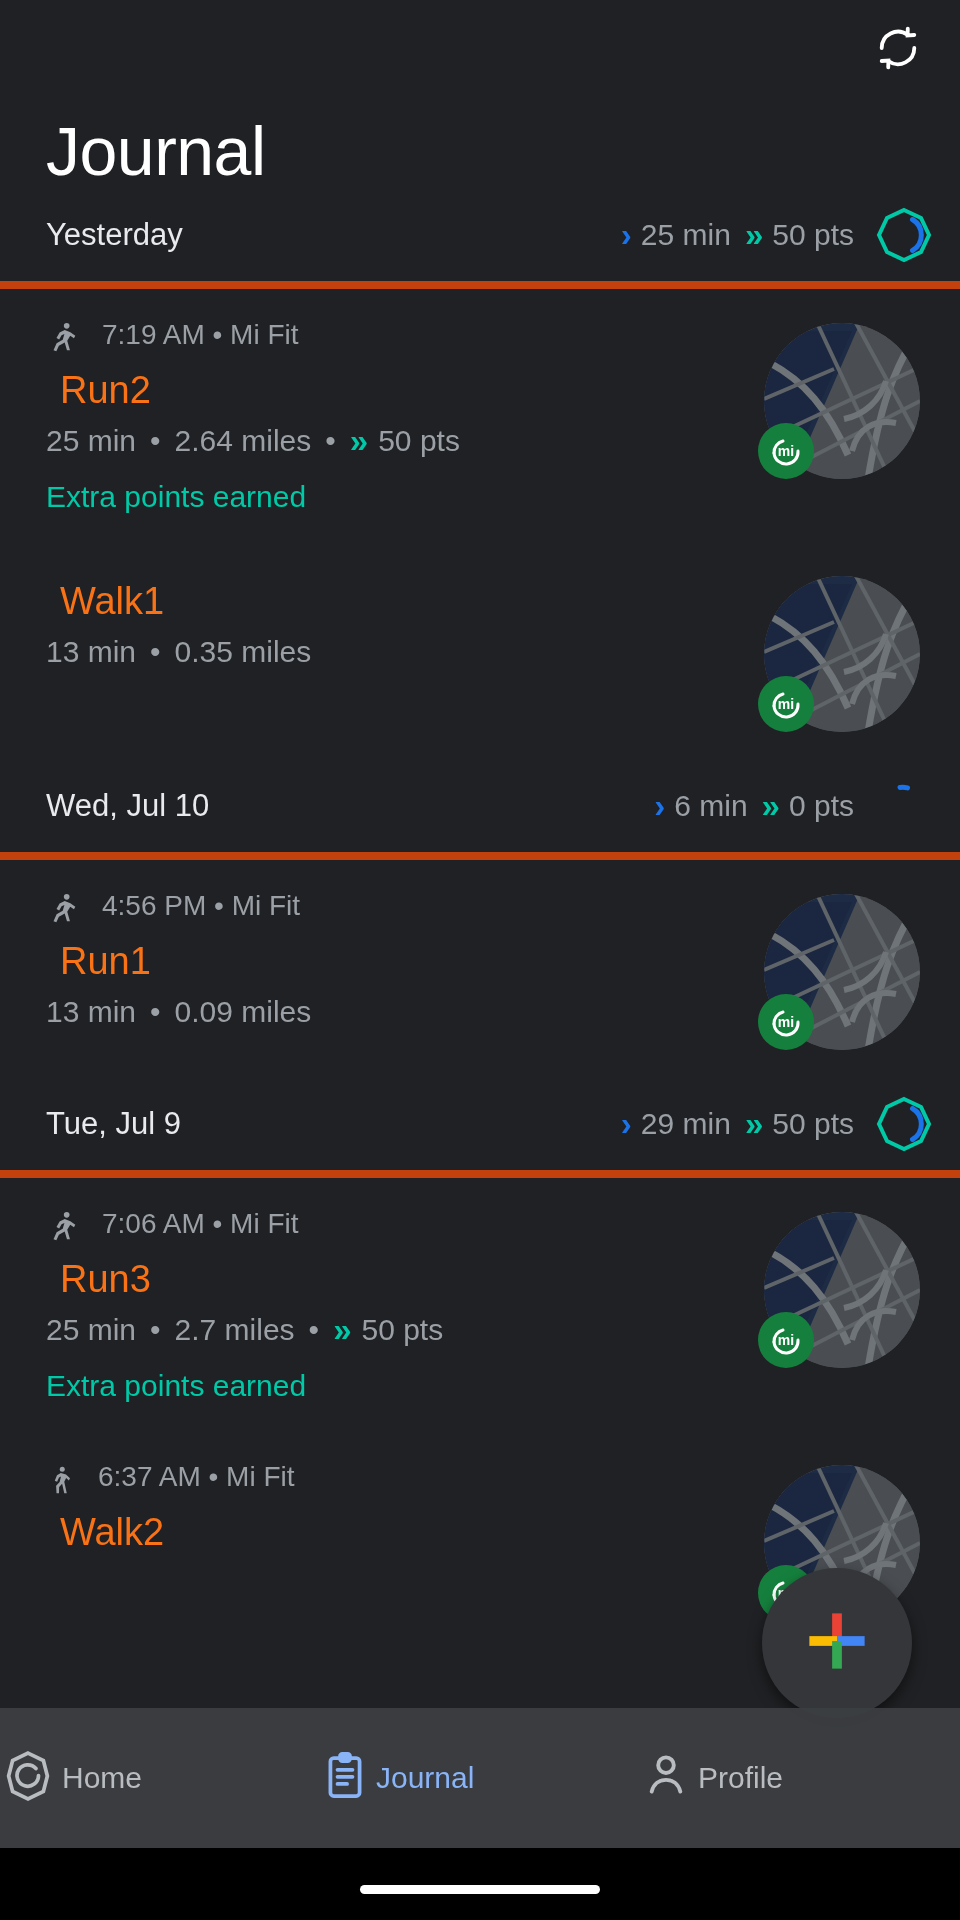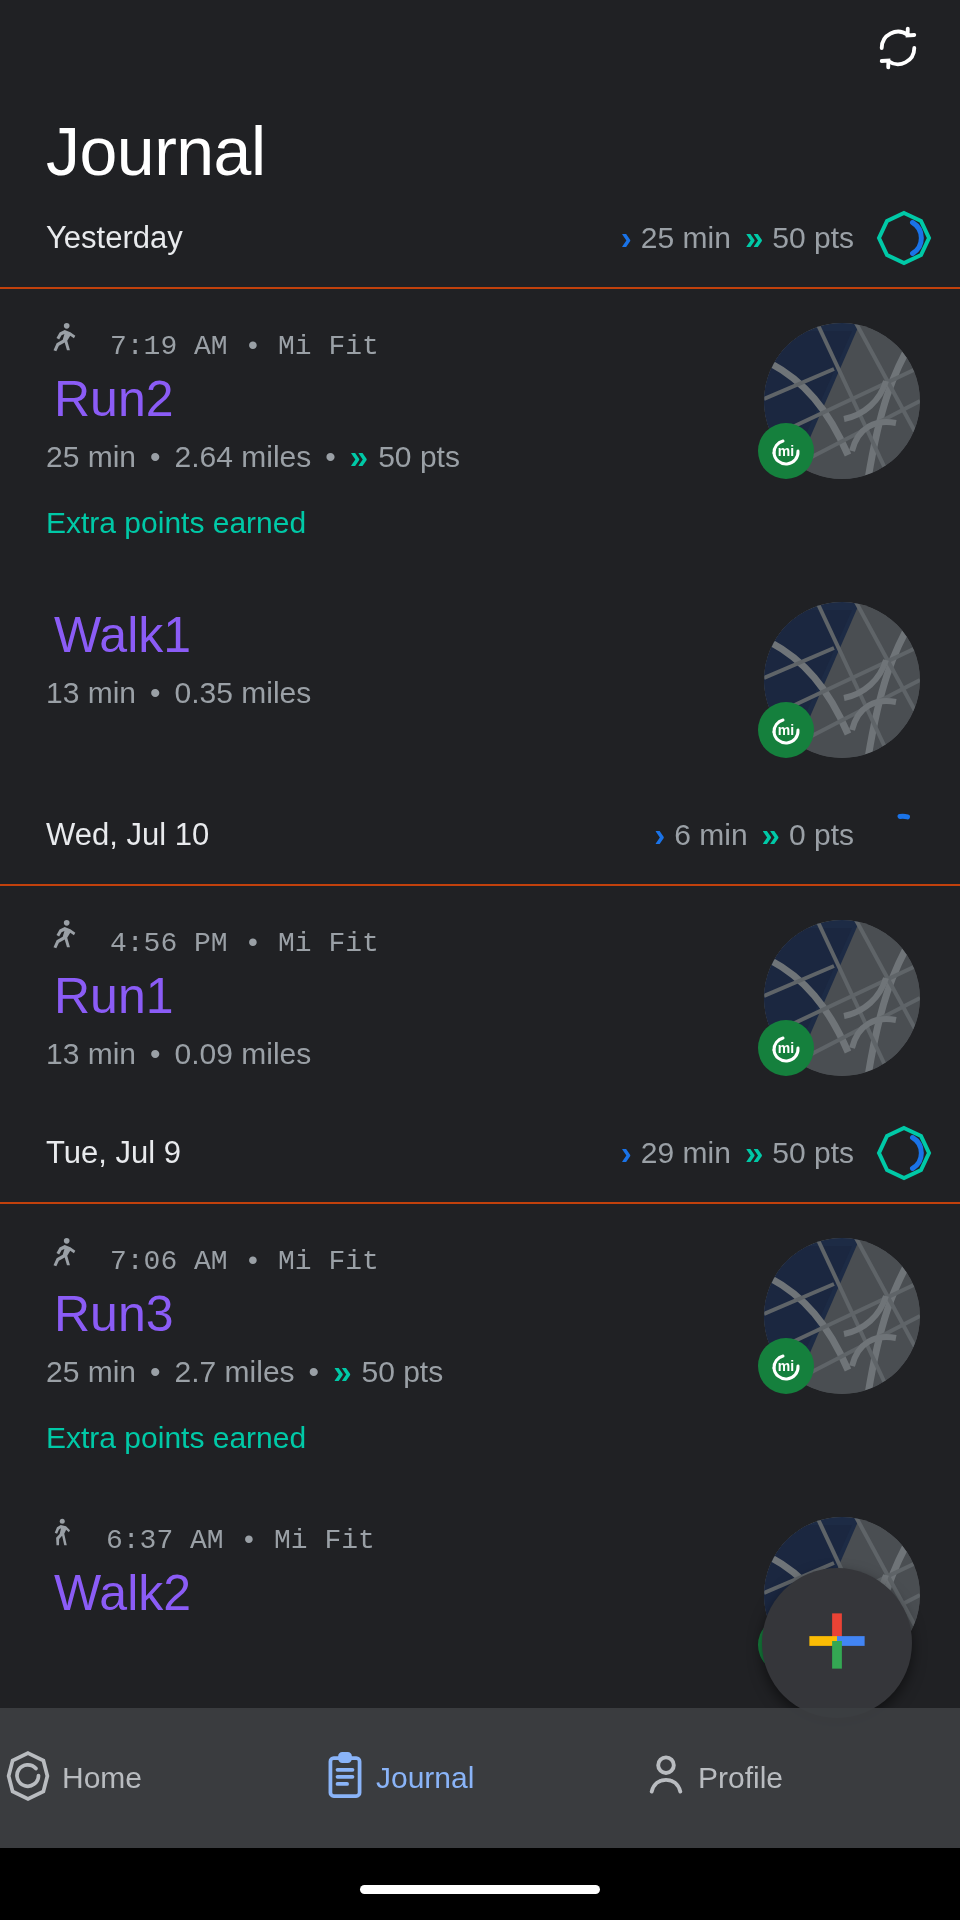--- a/index.html
+++ b/index.html
@@ -31,41 +31,41 @@
   
   .page-title {
     color: #ffffff; font-size: 68px; font-weight: 400;
     padding: 28px 0 0 46px; letter-spacing: -0.5px; line-height: 1.1;
   }
 
   
   .day-header {
     height: 100px; display: flex; align-items: center;
     padding: 0 28px 0 46px;
-    border-bottom: 2px solid #c2410c;
+    border-bottom: 8px solid #c2410c;
   }
   .day-label { color: #e8eaed; font-size: 31px; }
   .day-stats { margin-left: auto; display: flex; align-items: center; gap: 14px; }
   .stat { display: flex; align-items: center; gap: 9px; color: #9aa0a6; font-size: 30px; }
   .chev-single { color: #1a73e8; font-size: 33px; font-weight: 700; line-height: 1; }
   .chev-double { color: #00c9a7; font-size: 33px; font-weight: 700; line-height: 1; letter-spacing: -6px; padding-right: 6px;}
   .day-ring { width: 56px; height: 56px; margin-left: 8px; position: relative; }
 
   
   .entry {
     position: relative; display: flex; align-items: flex-start;
     padding: 28px 40px 28px 46px; min-height: 170px;
   }
   .entry-main { flex: 1; padding-top: 2px; }
-  .entry-meta { display: flex; align-items: flex-end; gap: 30px; margin-bottom: 6px; font-family: Liberation Mono, monospace; }
+  .entry-meta { display: flex; align-items: flex-start; gap: 22px; margin-bottom: 6px; }
   .entry-meta-text { color: #9aa0a6; font-size: 28px; }
-  .entry-title { color: #8b5cf6; font-size: 50px; margin: 8px 8px 12px; font-weight: 400; }
+  .entry-title { color: #f97316; font-size: 38px; margin: 8px 14px 12px; font-weight: 400; }
   .entry-stats { color: #9aa0a6; font-size: 30px; display: flex; align-items: center; gap: 10px; flex-wrap: nowrap; }
   .dot-sep { color: #9aa0a6; font-size: 30px; padding: 0 4px; }
-  .entry-extra { color: #00c9a7; font-size: 30px; margin-top: 32px; }
+  .entry-extra { color: #00c9a7; font-size: 30px; margin-top: 22px; }
   .entry-thumb { width: 156px; height: 156px; position: relative; flex: 0 0 156px; margin-top: 6px; }
 
   .map-circle {
     width: 156px; height: 156px; border-radius: 50%;
     background: #4c5054; overflow: hidden; position: relative;
   }
   .map-circle svg { display: block; }
   .mi-badge {
     position: absolute; left: -6px; bottom: 0px;
     width: 56px; height: 56px; border-radius: 50%;

